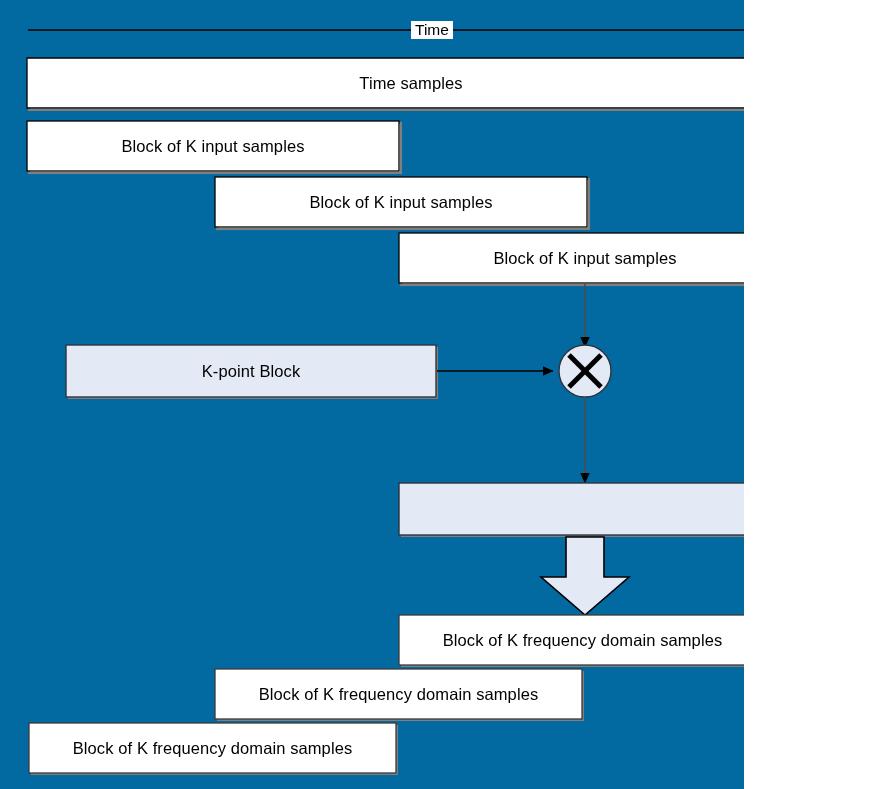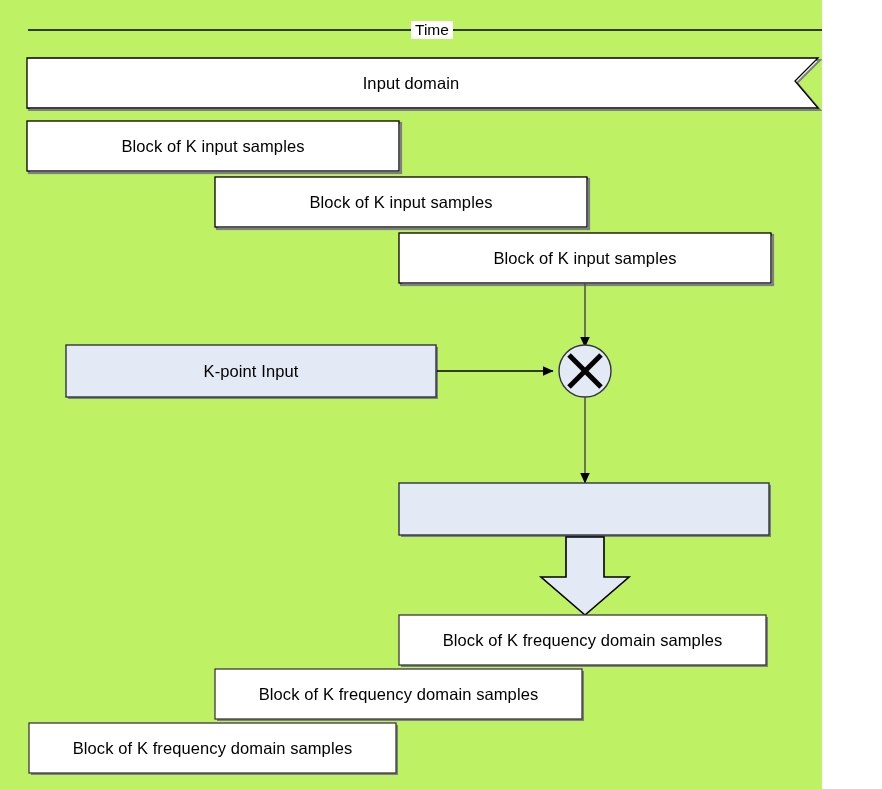--- a/index.html
+++ b/index.html
@@ -6,24 +6,24 @@
     margin: 0;
     padding: 0;
     background: #ffffff;
   }
   body {
     font-family: "Liberation Sans", sans-serif;
     color: #000000;
   }
   #canvas {
     position: relative;
-    width: 822px;
+    width: 744px;
     height: 789px;
     overflow: hidden;
-    background: #bef264;
+    background: #0369a1;
   }
   #canvas svg.layer {
     position: absolute;
     left: 0;
     top: 0;
     width: 882px;
     height: 789px;
     pointer-events: none;
   }
   .lbl {
@@ -128,29 +128,29 @@
     </g>
 
     <g>
       <rect x="31" y="725" width="367" height="50" fill="#7f7f7f" stroke="none"></rect>
       <rect x="29" y="723" width="367" height="50" fill="#ffffff" stroke="#3a3a3a" stroke-width="1.3"></rect>
     </g>
   </svg>
 
   <div class="timelbl" style="left:411px; top:21px;">Time</div>
 
-  <div class="lbl" style="left:27px; top:58px; width:768px; height:50px;">Input domain</div>
+  <div class="lbl" style="left:27px; top:58px; width:768px; height:50px;">Time samples</div>
 
   <div class="lbl" style="left:27px; top:121px; width:372px; height:50px;">Block of K input samples</div>
 
   <div class="lbl" style="left:215px; top:177px; width:372px; height:50px;">Block of K input samples</div>
 
   <div class="lbl" style="left:399px; top:233px; width:372px; height:50px;">Block of K input samples</div>
 
-  <div class="lbl" style="left:66px; top:345px; width:370px; height:52px;">K-point Input</div>
+  <div class="lbl" style="left:66px; top:345px; width:370px; height:52px;">K-point Block</div>
 
 
   <div class="lbl" style="left:399px; top:615px; width:367px; height:50px;">Block of K frequency domain samples</div>
 
   <div class="lbl" style="left:215px; top:669px; width:367px; height:50px;">Block of K frequency domain samples</div>
 
   <div class="lbl" style="left:29px; top:723px; width:367px; height:50px;">Block of K frequency domain samples</div>
 
 </div>
 

